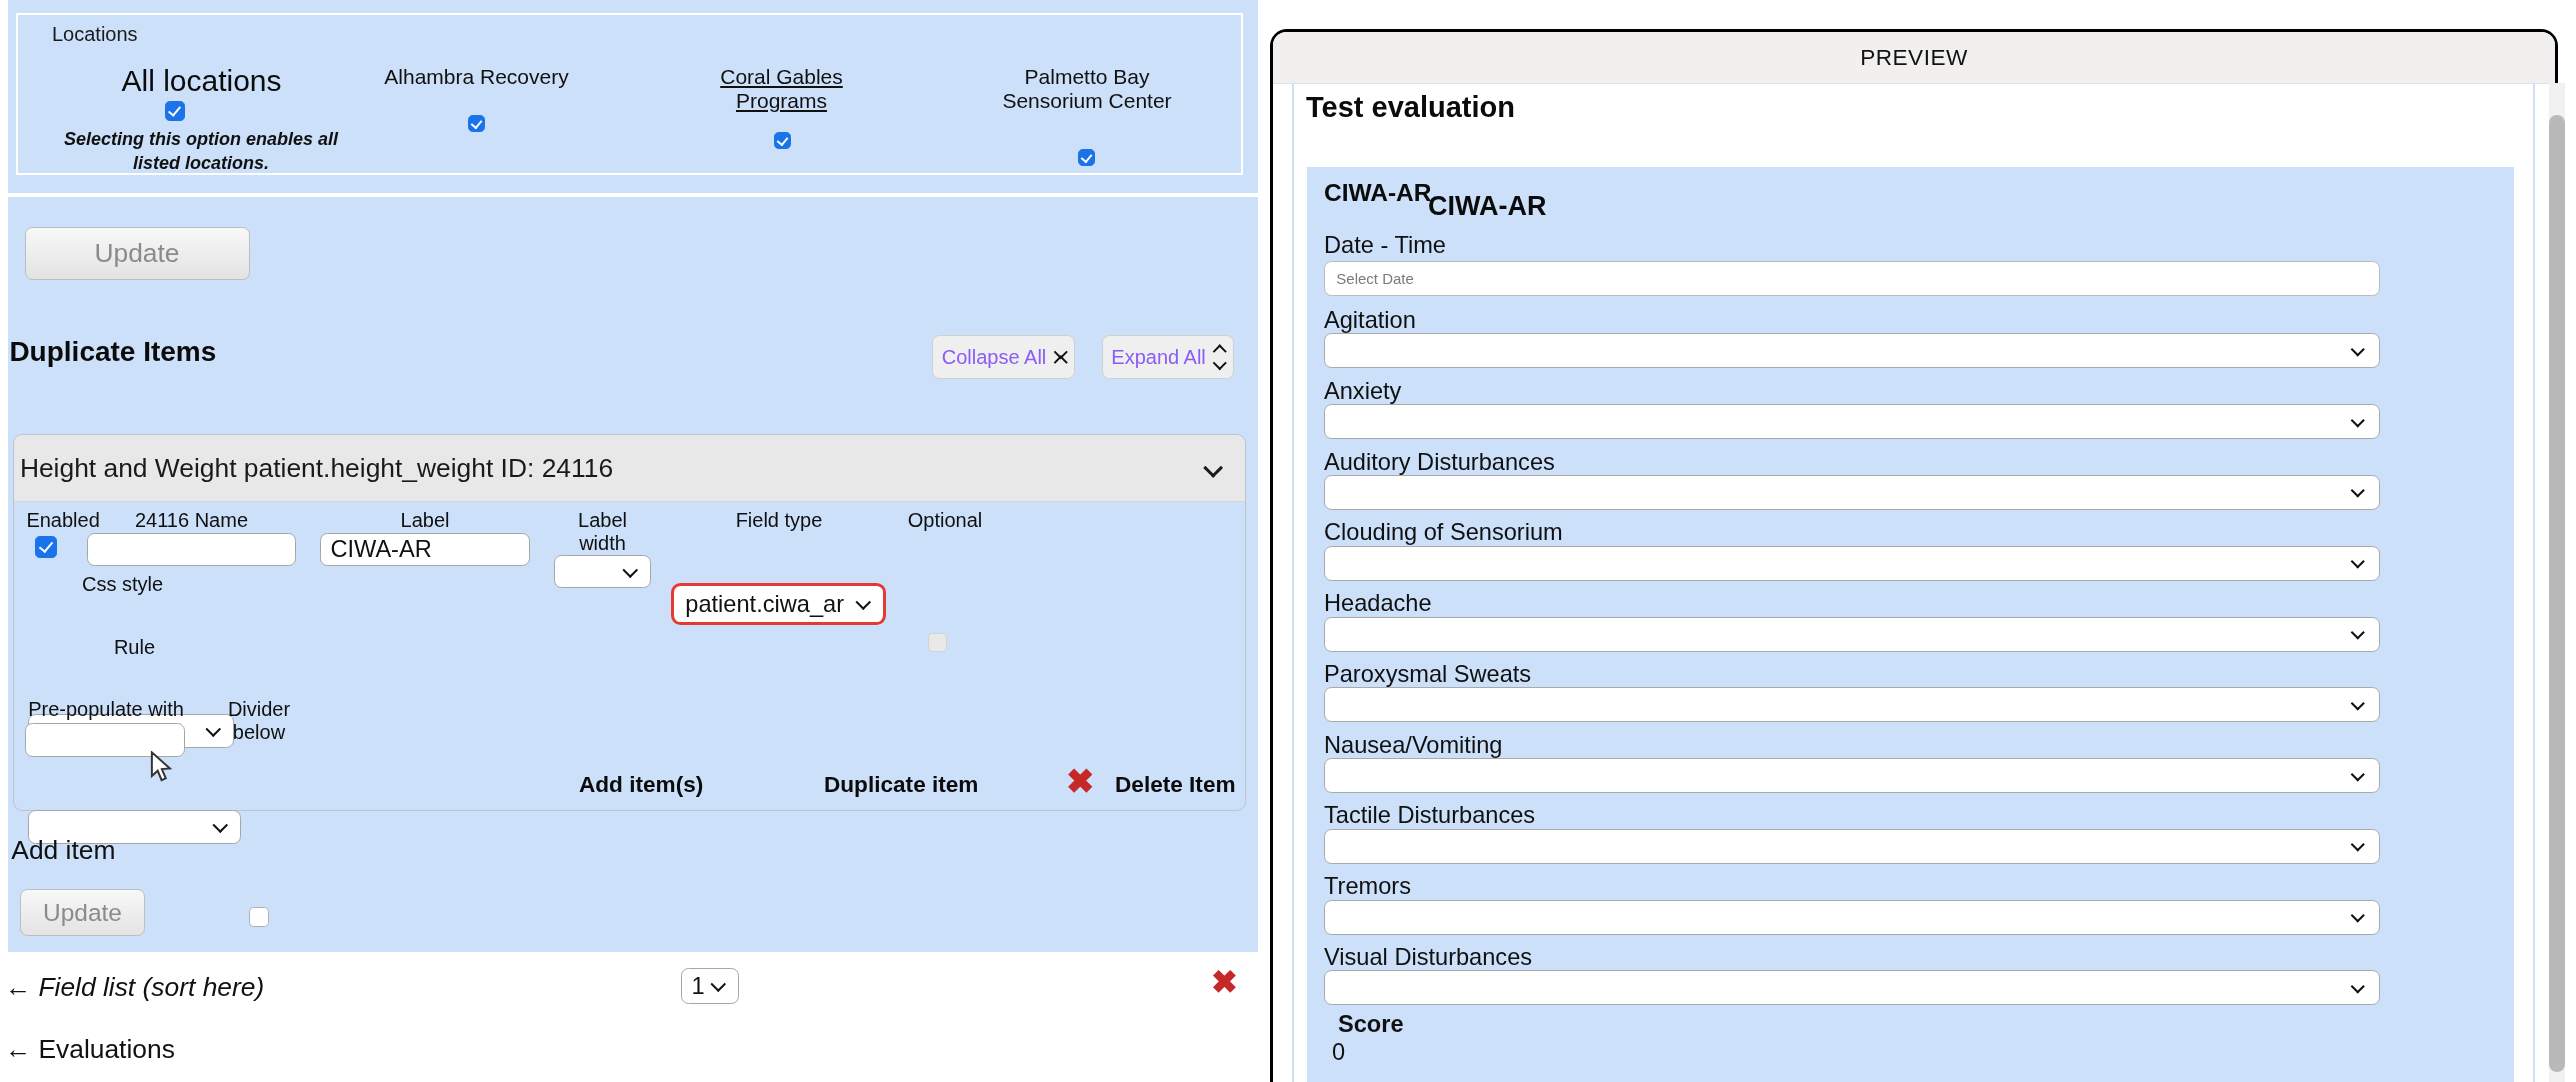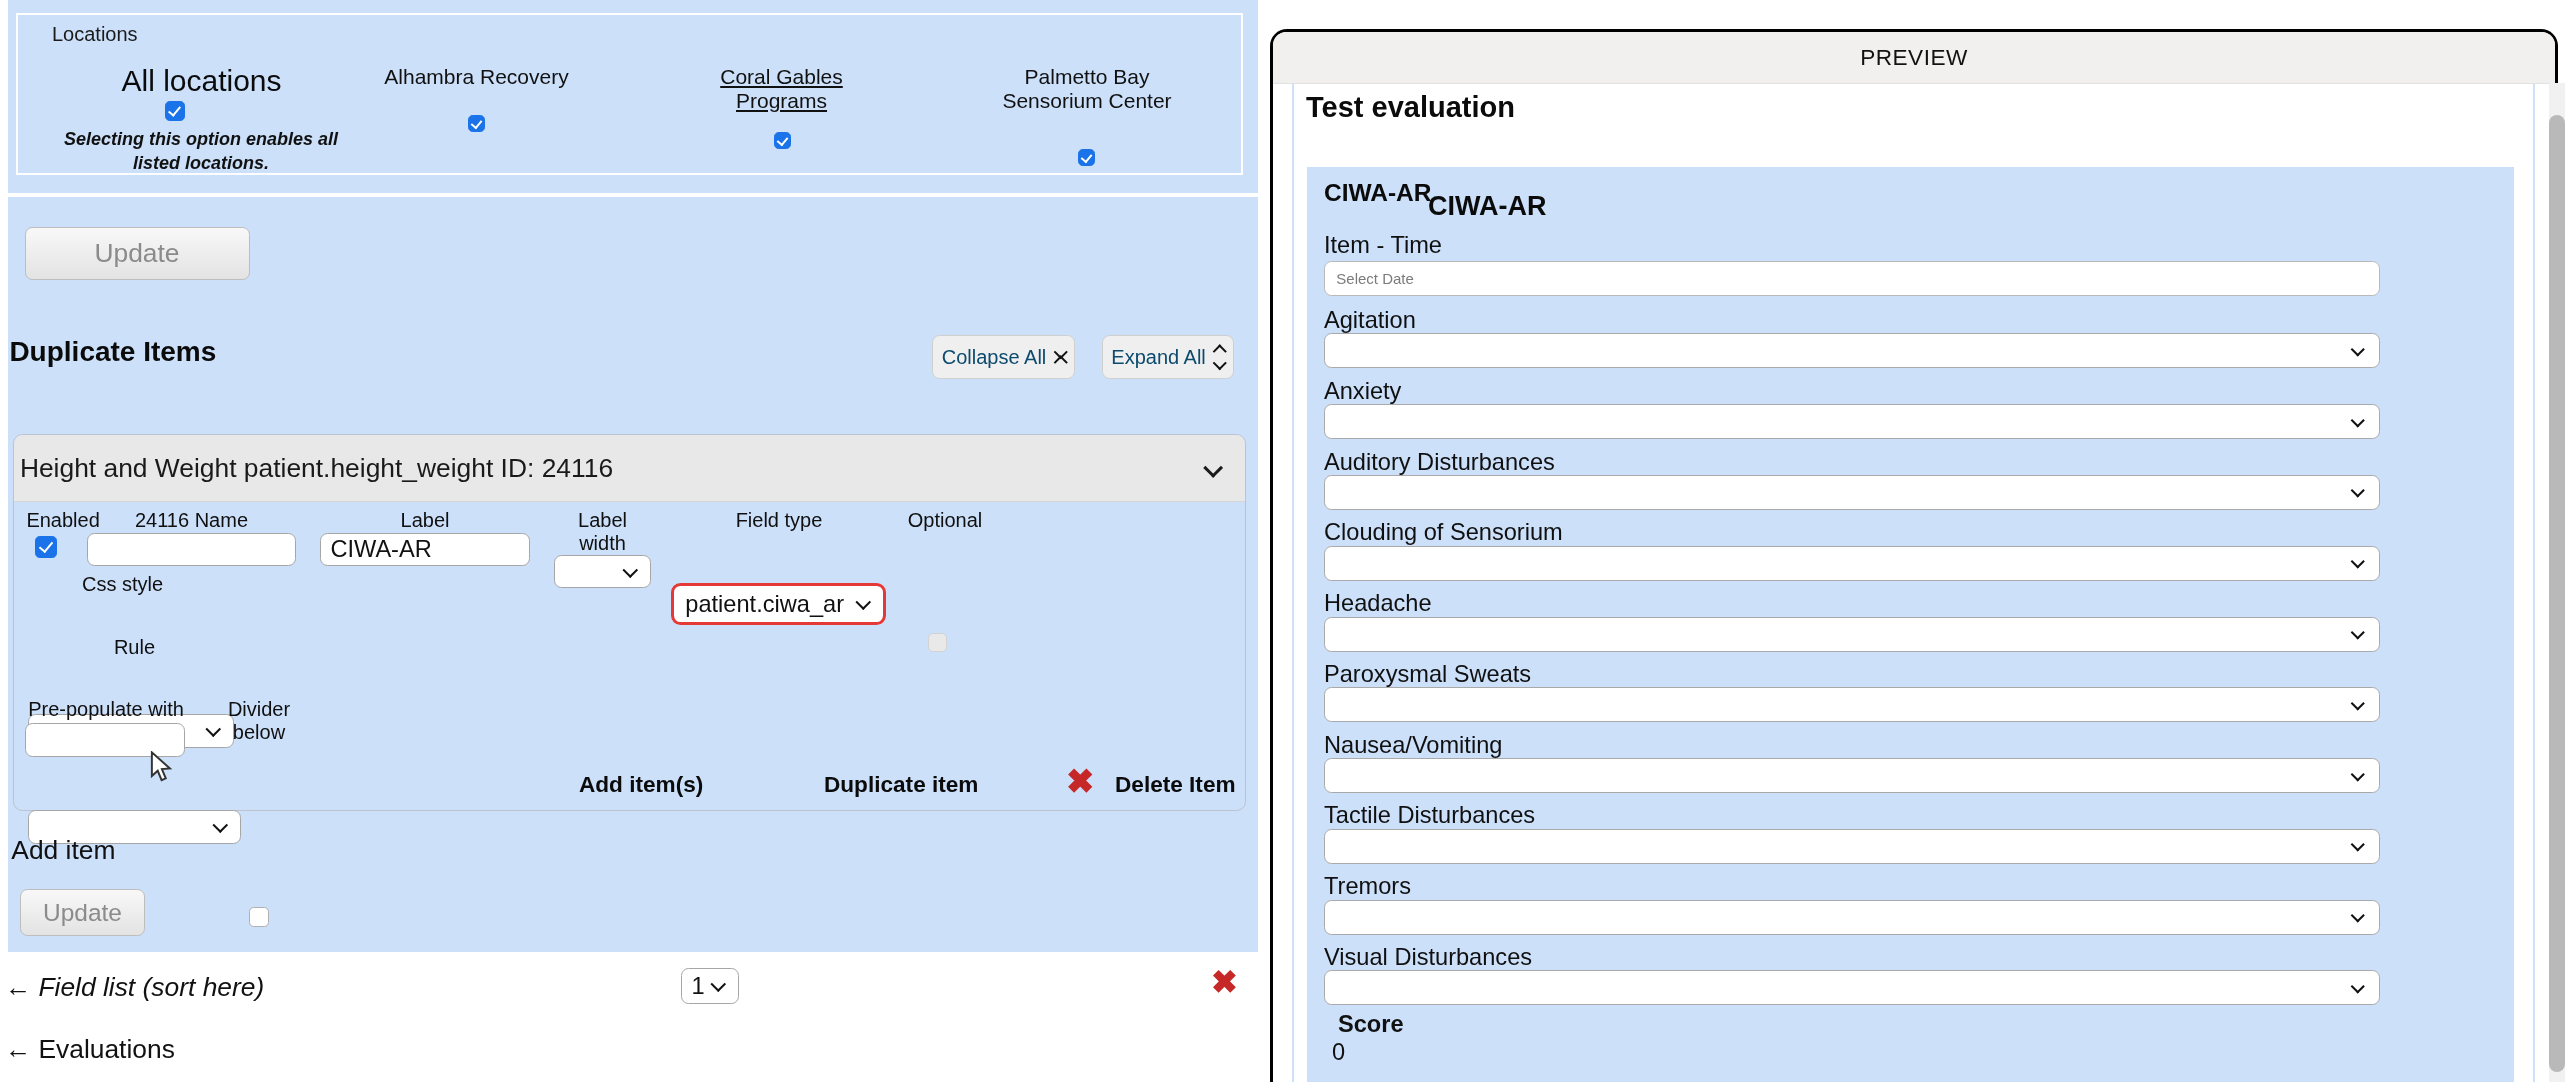--- a/index.html
+++ b/index.html
@@ -21,21 +21,21 @@
   .cb.checked{background:#1a73e8;border:0.9px solid #1a73e8;}
   .cb.checked::after{content:'';position:absolute;left:28%;top:10%;width:30%;height:55%;
     border-right:2.8px solid #fff;border-bottom:2.8px solid #fff;transform:rotate(40deg);}
   .cb.plain{background:#fff;border:1.9px solid #b0b0b0;}
   .cb.light{background:#e9e9e9;border:1.9px solid #d2d2d2;}
 
   
   .btn{box-sizing:border-box;background:linear-gradient(#f8f8f8,#e3e3e3);border:1.9px solid #bdbdbd;
     border-radius:7.5px;display:flex;align-items:center;justify-content:center;color:#8b8b8b;}
   .btn-sm{box-sizing:border-box;background:#efefef;border:0.9px solid #cfcfcf;border-radius:7.5px;
-    display:flex;align-items:center;justify-content:center;gap:9.4px;color:#0c4a6e;font-size:20px;}
+    display:flex;align-items:center;justify-content:center;gap:9.4px;color:#8b5cf6;font-size:20px;}
 
   .h1{font-size:28px;font-weight:bold;color:#0b0b0b;}
 
   
   .panel{box-sizing:border-box;border:1.9px solid #bcc3cf;border-radius:9.4px;overflow:hidden;background:#cce0fa;}
   .panel-head{background:#e8e8e8;border-bottom:0.9px solid #d6d6d6;display:flex;align-items:center;
     padding:0 24.5px 0 5.7px;font-size:26.4px;color:#1a1a1a;}
   .chev{width:11.3px;height:11.3px;border-right:3.8px solid #1a1a1a;border-bottom:3.8px solid #1a1a1a;
     transform:rotate(45deg);display:inline-block;}
   .chev-sm{width:7.5px;height:7.5px;border-right:2.8px solid #111;border-bottom:2.8px solid #111;display:inline-block;}
@@ -193,21 +193,21 @@
 
   <div class="abs inner-rail" style="left:1292px;top:83px;width:1239px;height:1000px;"></div>
 
   <div class="abs ptitle" style="left:1306px;top:91px;">Test evaluation</div>
 
   <div class="abs blue-panel" style="left:1307px;top:167px;width:1207px;height:916px;"></div>
 
   <div class="abs ciwa1" style="left:1324px;top:179px;">CIWA-AR</div>
   <div class="abs ciwa2" style="left:1428px;top:191px;">CIWA-AR</div>
 
-  <div class="abs plabel" style="left:1324px;top:232px;">Item - Time</div>
+  <div class="abs plabel" style="left:1324px;top:232px;">Date - Time</div>
   <input class="abs pinput" style="left: 1324px; top: 261px;" placeholder="Select Date">
 
   <div class="abs" style="left:1324px;top:307px;width:1056px;">
       <div class="pfield">
       <div class="plabel">Agitation</div>
       <div class="psel"></div>
     </div>
       <div class="pfield">
       <div class="plabel">Anxiety</div>
       <div class="psel"></div>

